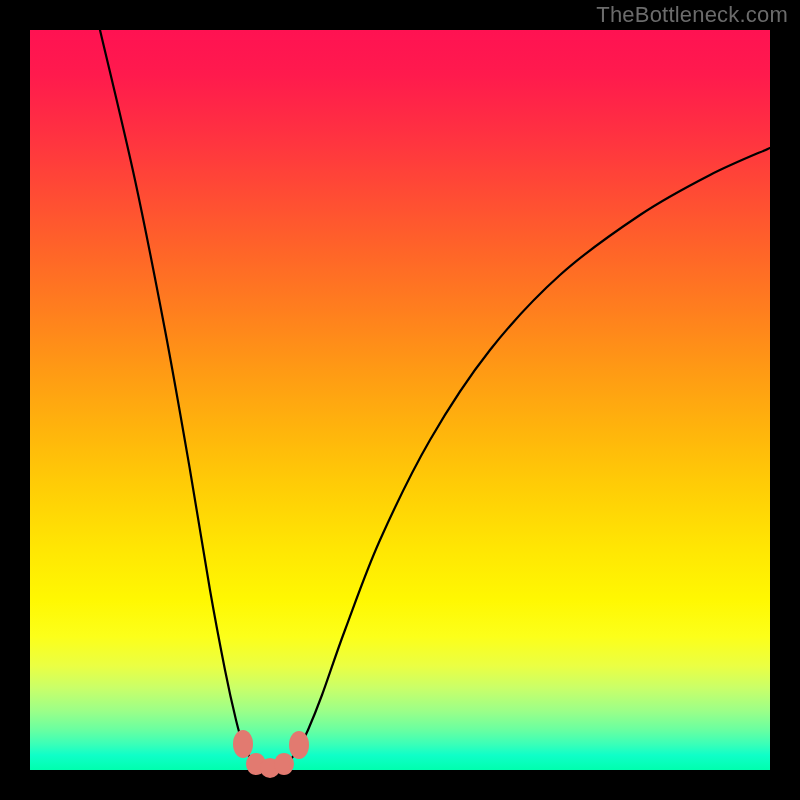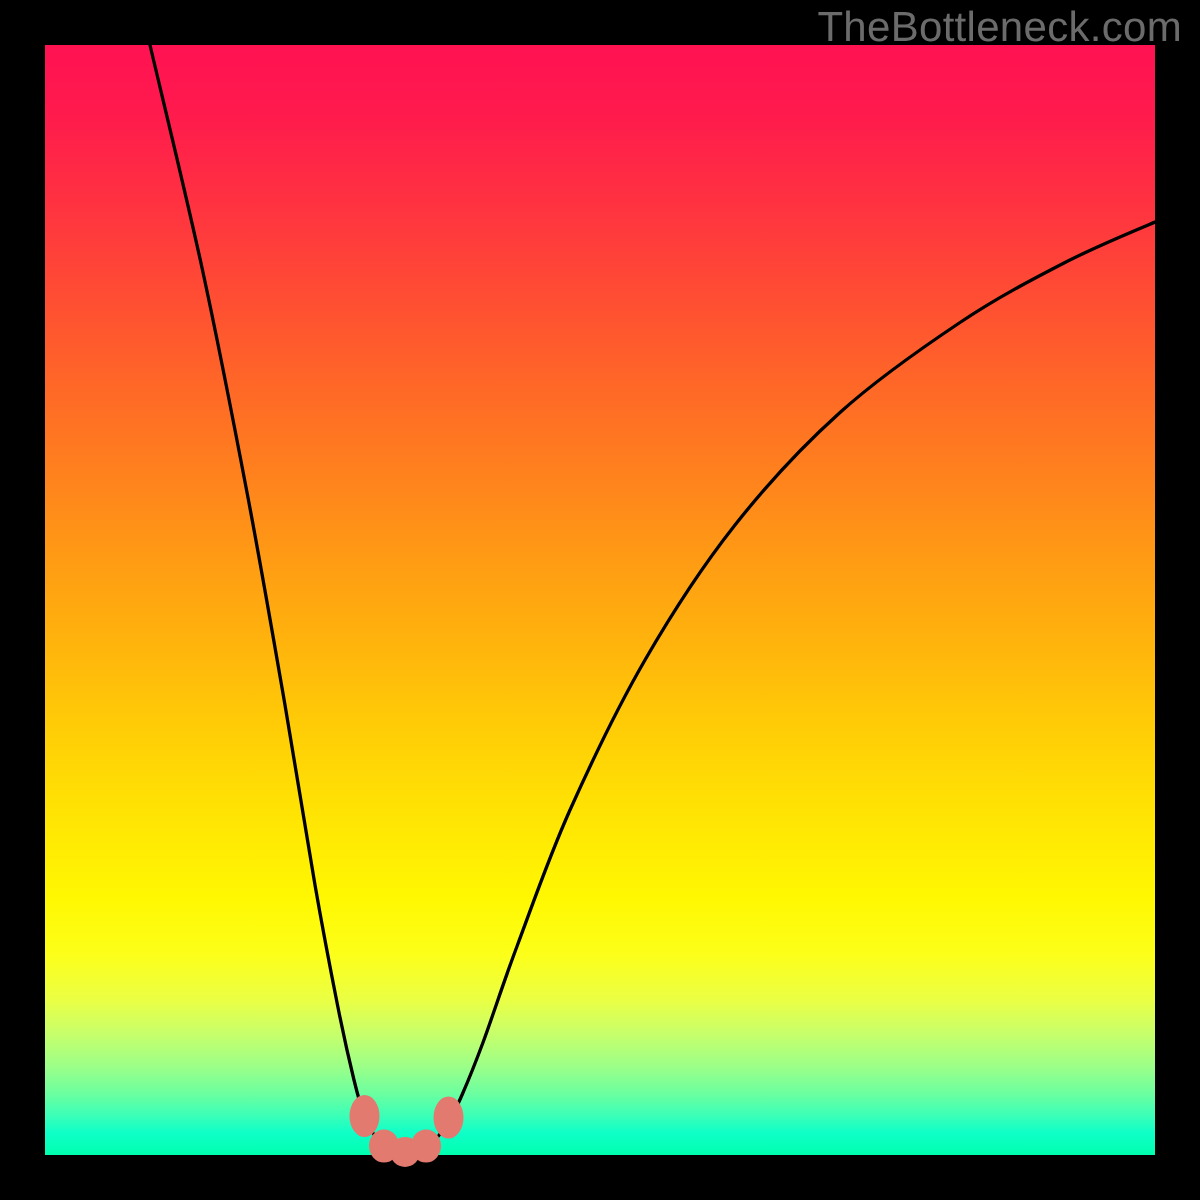--- a/index.html
+++ b/index.html
@@ -4,21 +4,21 @@
 <style>
   * { margin: 0; padding: 0; box-sizing: border-box; }
   html, body { width: 800px; height: 800px; overflow: hidden; }
   body { background: #000; position: relative; font-family: Arial, Helvetica, sans-serif; }
 
   .attribution {
     position: absolute;
     top: 2px;
     right: 12px;
     color: #6b6b6b;
-    font-size: 28px;
+    font-size: 22px;
     font-weight: 400;
     letter-spacing: 0.2px;
     z-index: 10;
   }
 
   .plot-frame {
     position: absolute;
     left: 30px;
     top: 30px;
     width: 740px;

